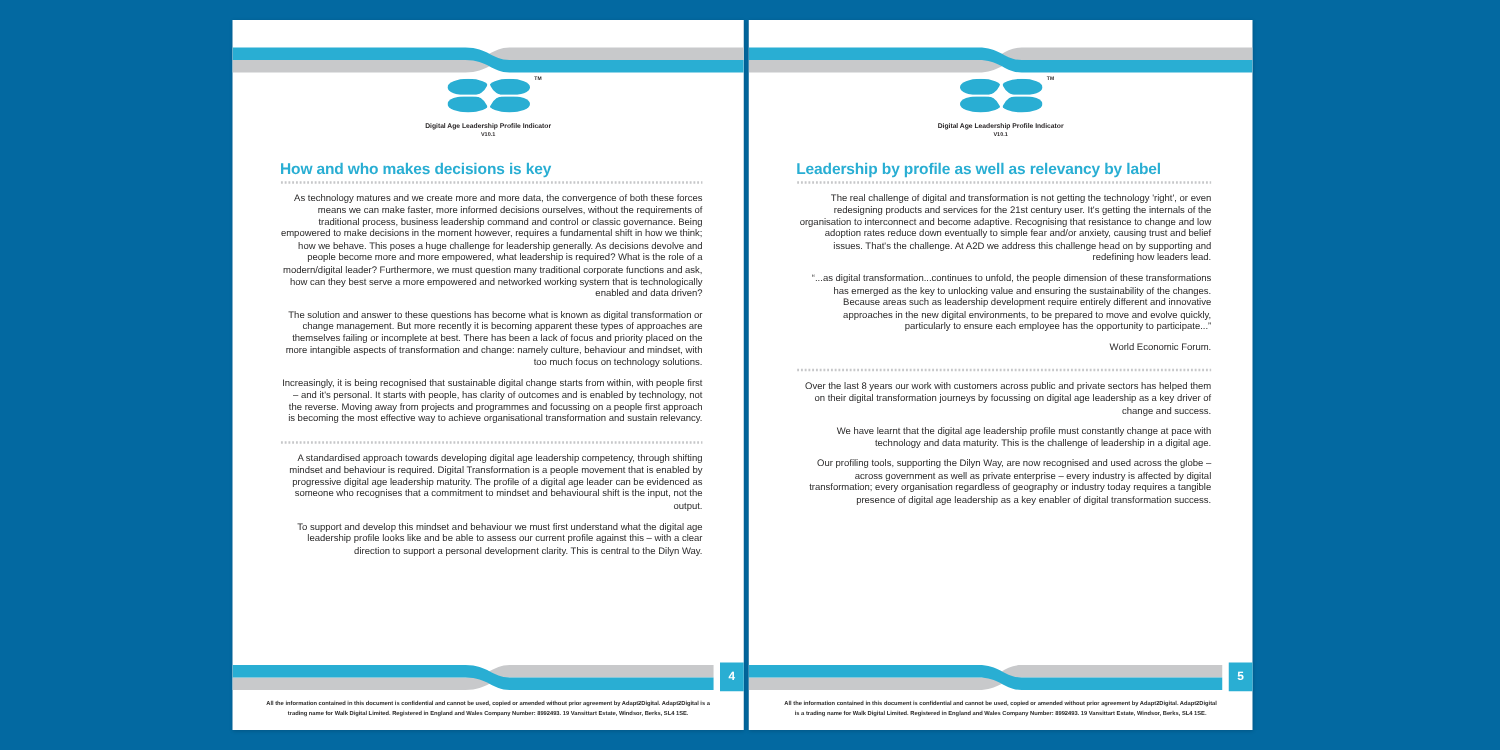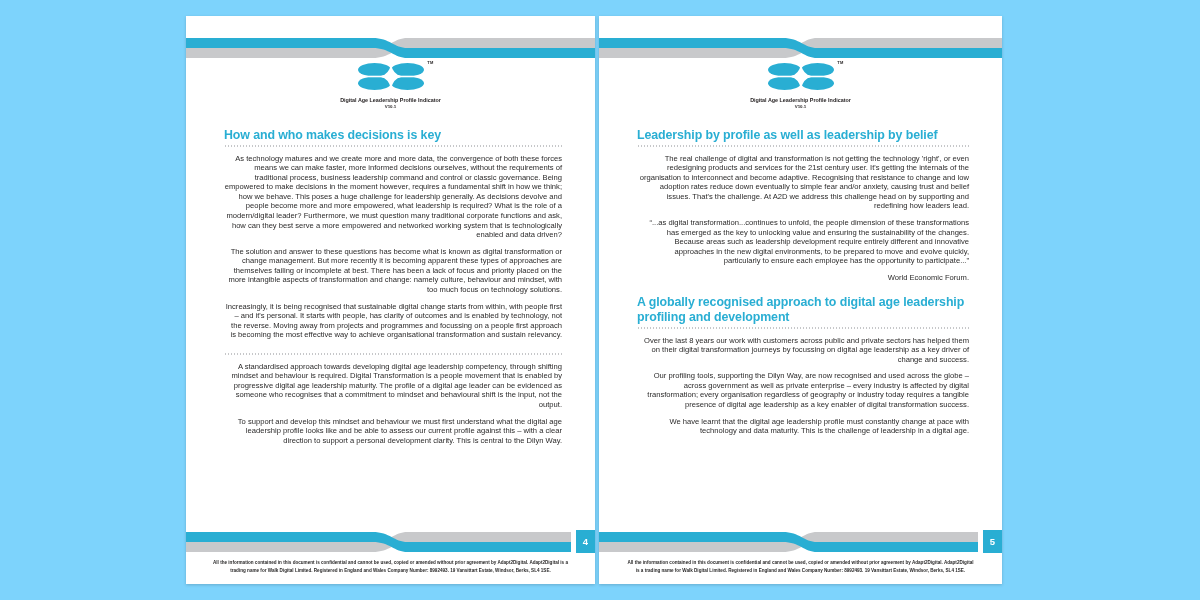--- a/index.html
+++ b/index.html
@@ -1,18 +1,18 @@
 <!DOCTYPE html>
 <html><head>
 <meta charset="utf-8">
 <style>
   * { margin:0; padding:0; box-sizing:border-box; }
   html,body { width:1200px; height:600px; overflow:hidden; }
   body { font-family:"Liberation Sans","DejaVu Sans",sans-serif; background:#d9dadc; position:relative; }
-  .stage { position:absolute; inset:0; background:#7dd3fc; }
+  .stage { position:absolute; inset:0; background:#0369a1; }
   .page { position:absolute; top:16px; height:568px; background:#ffffff; box-shadow:0 1px 3px rgba(0,0,0,.18); }
   .page.left  { left:186px; width:409px; }
   .page.right { left:599px; width:403px; }
 
   .ribbon { position:absolute; left:0; right:0; height:24px; }
   .ribbon.top { top:20px; }
   .ribbon.bottom { top:514px; }
   .ribbon svg { display:block; height:100%; }
   .ribbon.top svg { width:100%; }
   .ribbon.bottom svg { width:calc(100% - 24px); }
@@ -121,32 +121,31 @@
           <path d="M33,1 Q34.8,11 43.5,13.5 Q34.8,16 33,26 Q31.2,16 22.5,13.5 Q31.2,11 33,1 Z" fill="#ffffff"></path>
         </svg>
         <span class="tm">TM</span>
       </span>
       <div class="logo-title">Digital Age Leadership Profile Indicator</div>
       <div class="logo-version">V10.1</div>
     </div>
 
     <div class="content">
       <div class="section">
-        <h2>Leadership by profile as well as leadership by belief</h2>
+        <h2>Leadership by profile as well as relevancy by label</h2>
         <div class="rule"></div>
         <p>The real challenge of digital and transformation is not getting the technology 'right', or even redesigning products and services for the 21st century user. It's getting the internals of the organisation to interconnect and become adaptive. Recognising that resistance to change and low adoption rates reduce down eventually to simple fear and/or anxiety, causing trust and belief issues. That's the challenge. At A2D we address this challenge head on by supporting and redefining how leaders lead.</p>
         <p class="quote">“...as digital transformation...continues to unfold, the people dimension of these transformations has emerged as the key to unlocking value and ensuring the sustainability of the changes. Because areas such as leadership development require entirely different and innovative approaches in the new digital environments, to be prepared to move and evolve quickly, particularly to ensure each employee has the opportunity to participate...”</p>
         <p class="attrib">World Economic Forum.</p>
       </div>
       <div class="section">
-        <h2>A globally recognised approach to digital age leadership profiling and development</h2>
         <div class="rule"></div>
         <p>Over the last 8 years our work with customers across public and private sectors has helped them on their digital transformation journeys by focussing on digital age leadership as a key driver of change and success.</p>
+        <p>We have learnt that the digital age leadership profile must constantly change at pace with technology and data maturity. This is the challenge of leadership in a digital age.</p>
         <p>Our profiling tools, supporting the Dilyn Way, are now recognised and used across the globe – across government as well as private enterprise – every industry is affected by digital transformation; every organisation regardless of geography or industry today requires a tangible presence of digital age leadership as a key enabler of digital transformation success.</p>
-        <p>We have learnt that the digital age leadership profile must constantly change at pace with technology and data maturity. This is the challenge of leadership in a digital age.</p>
       </div>
     </div>
 
     <div class="ribbon bottom">
       <svg viewBox="0 0 382 24" preserveAspectRatio="none">
         <path d="M0,12 H185 C203,12 206,2 220,2 H382 V12 H220 C206,12 203,22 185,22 H0 Z" fill="#c8c9cb"></path>
         <path d="M0,2 H185 C203,2 206,12 220,12 H382 V22 H220 C206,22 203,12 185,12 H0 Z" fill="#29aed3"></path>
       </svg>
       <div class="page-num-tile">5</div>
     </div>

